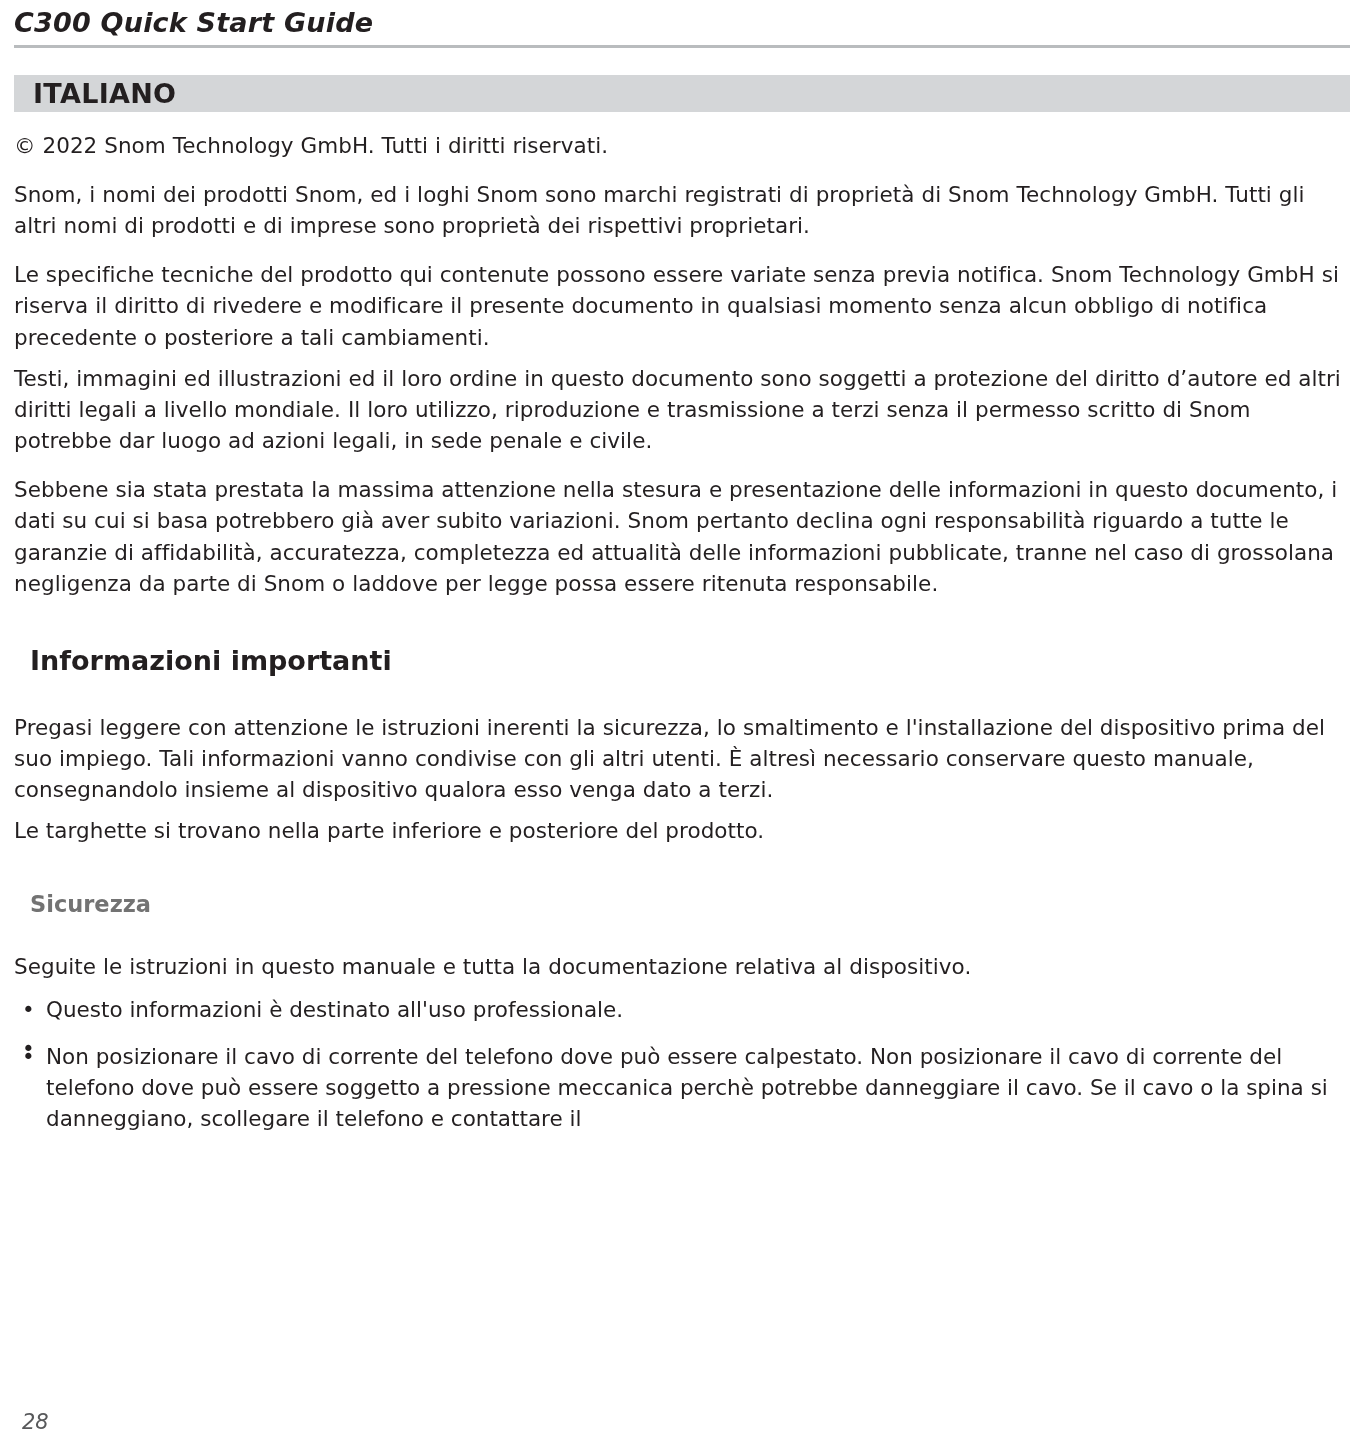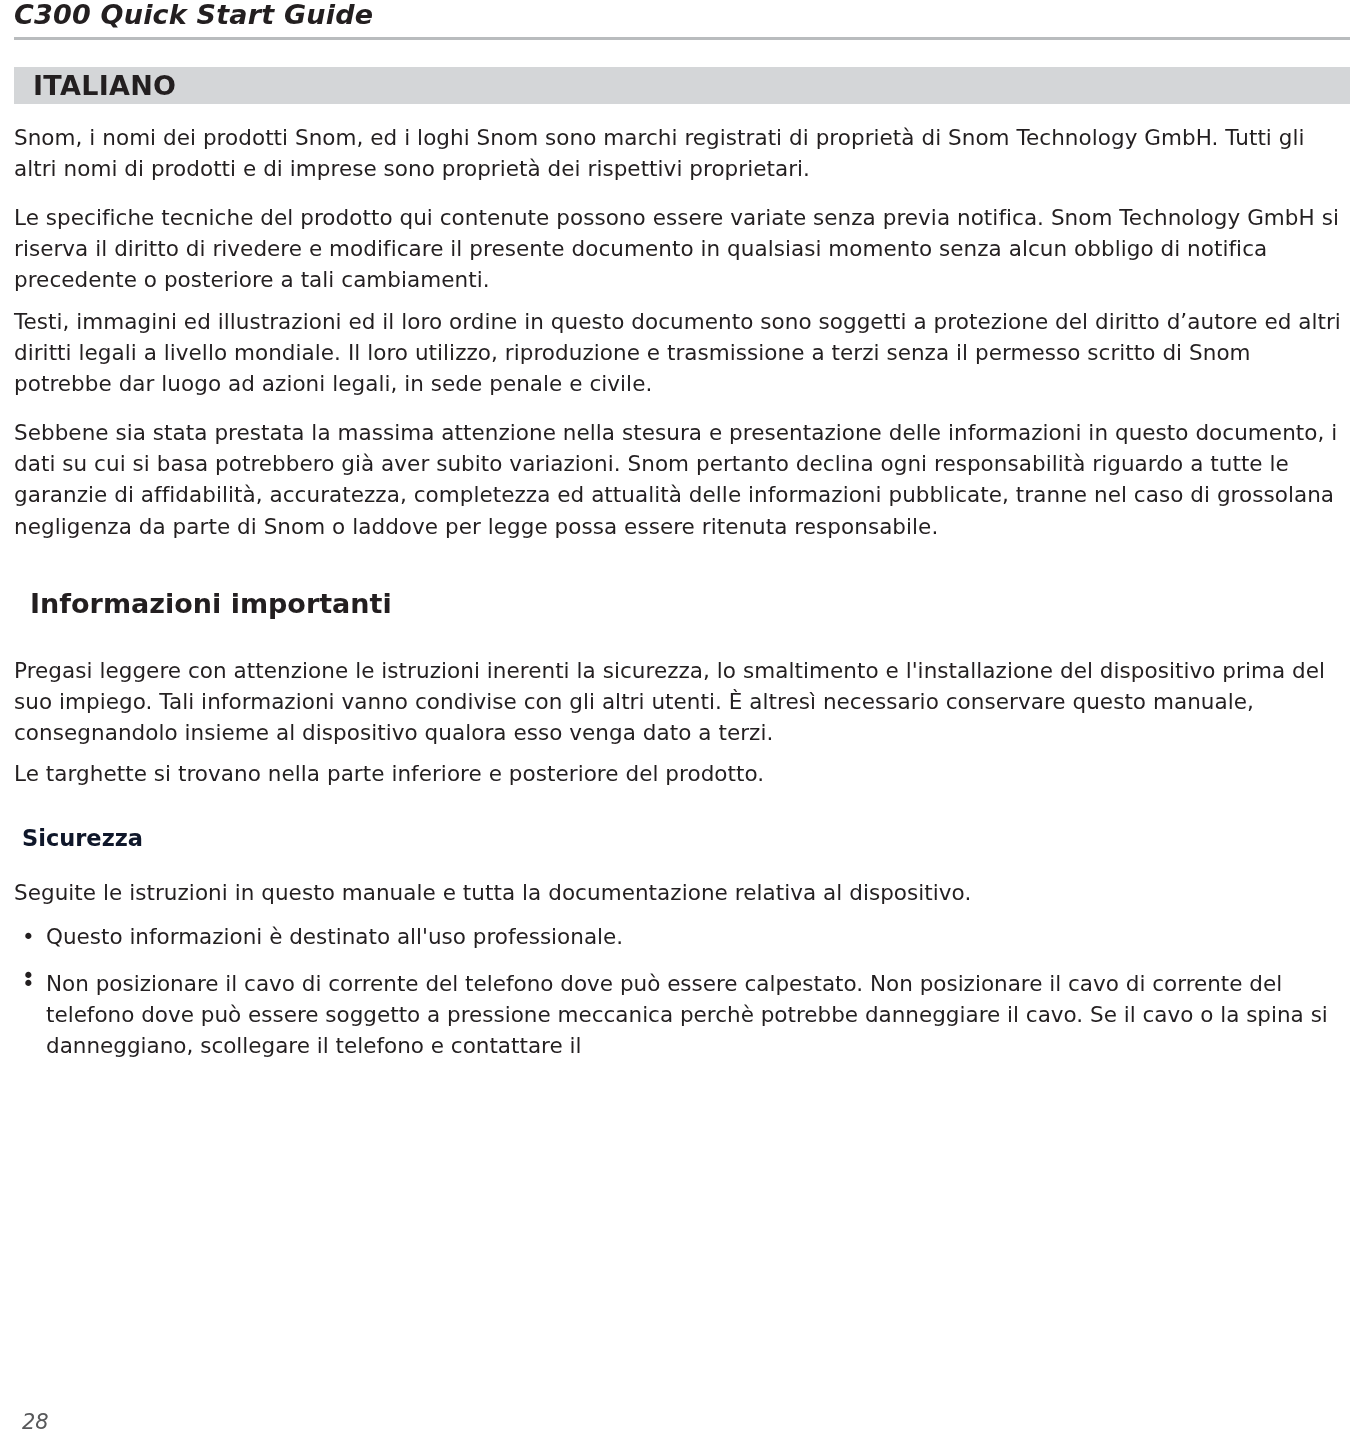--- a/index.html
+++ b/index.html
@@ -16,21 +16,21 @@
     overflow: hidden;
   }
   .page {
     width: 1364px;
     height: 1448px;
     box-sizing: border-box;
     padding: 0 14px;
     position: relative;
   }
   .header {
-    padding-top: 0;
+    padding-top: 8px;
   }
   .header-title {
     font-style: italic;
     font-weight: bold;
     font-size: 27px;
     letter-spacing: 0.2px;
     color: #231f20;
     line-height: 1.1;
     padding-bottom: 7px;
   }
@@ -69,24 +69,24 @@
     font-size: 27px;
     font-weight: bold;
     margin: 16px;
     padding-top: 30px;
     padding-bottom: 2px;
     color: #231f20;
   }
   h3.sub-heading {
     font-size: 22.5px;
     font-weight: bold;
-    margin: 8px;
+    margin: 16px;
     padding-top: 28px;
     padding-bottom: 0px;
-    color: #0f172a;
+    color: #737373;
   }
   ul.bullets {
     list-style: none;
     margin: 0;
     padding: 0;
     padding-top: 12px;
   }
   ul.bullets li {
     position: relative;
     font-size: 21.5px;
@@ -118,20 +118,21 @@
 
   <div class="header">
     <div class="header-title">C300 Quick Start Guide</div>
     <div class="header-rule"></div>
   </div>
 
   <div class="lang-bar">
     <span class="lang-bar-label">ITALIANO</span>
   </div>
 
+  <p class="body-text">© 2022 Snom Technology GmbH. Tutti i diritti riservati.</p>
 
   <p class="body-text">Snom, i nomi dei prodotti Snom, ed i loghi Snom sono marchi registrati di proprietà di Snom Technology GmbH. Tutti gli altri nomi di prodotti e di imprese sono proprietà dei rispettivi proprietari.</p>
 
   <p class="body-text">Le specifiche tecniche del prodotto qui contenute possono essere variate senza previa notifica. Snom Technology GmbH si riserva il diritto di rivedere e modificare il presente documento in qualsiasi momento senza alcun obbligo di notifica precedente o posteriore a tali cambiamenti.</p>
 
   <p class="body-text tight">Testi, immagini ed illustrazioni ed il loro ordine in questo documento sono soggetti a protezione del diritto d’autore ed altri diritti legali a livello mondiale. Il loro utilizzo, riproduzione e trasmissione a terzi senza il permesso scritto di Snom potrebbe dar luogo ad azioni legali, in sede penale e civile.</p>
 
   <p class="body-text">Sebbene sia stata prestata la massima attenzione nella stesura e presentazione delle informazioni in questo documento, i dati su cui si basa potrebbero già aver subito variazioni.  Snom pertanto declina ogni responsabilità riguardo a tutte le garanzie di affidabilità, accuratezza, completezza ed attualità delle informazioni pubblicate, tranne nel caso di grossolana negligenza da parte di Snom o laddove per legge possa essere ritenuta responsabile.</p>
 
   <h2 class="section-heading">Informazioni importanti</h2>

